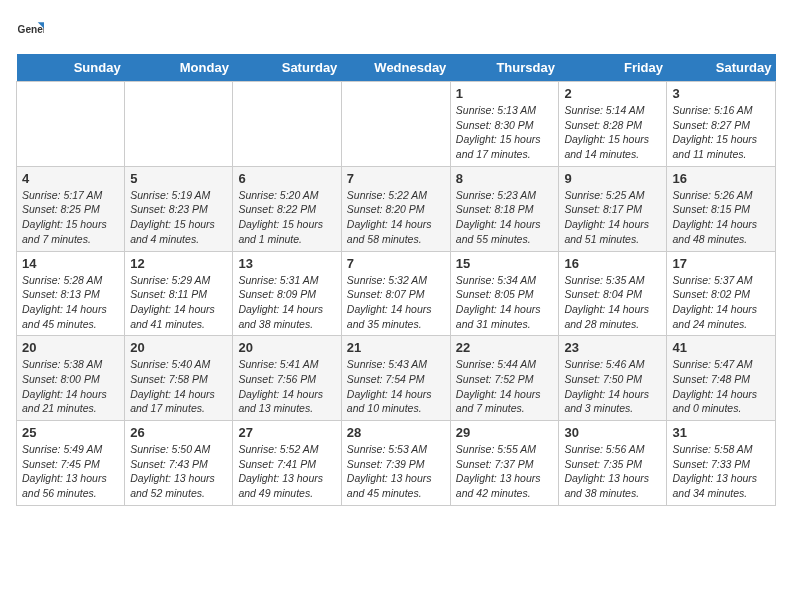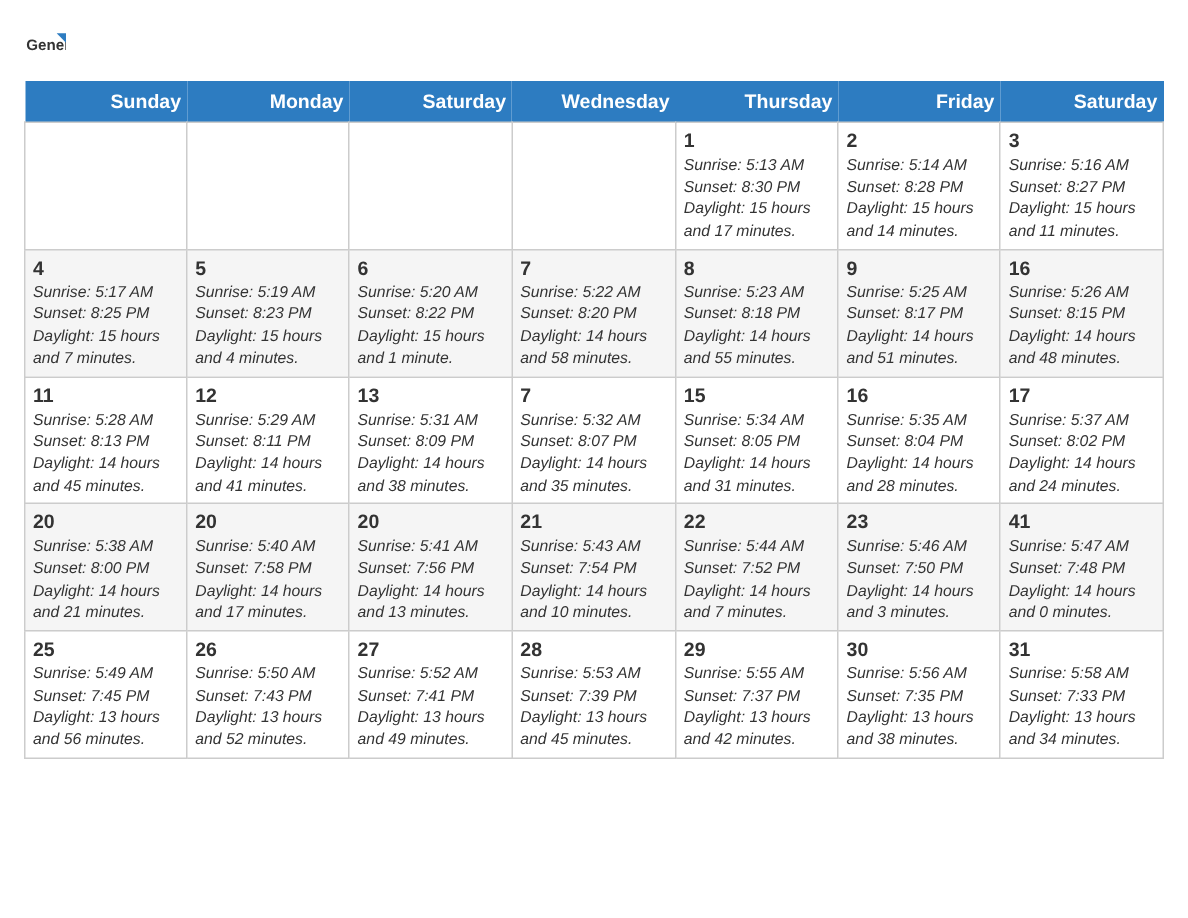--- a/index.html
+++ b/index.html
@@ -164,21 +164,21 @@
           <span class="day-num">9</span>
           <div class="day-info">Sunrise: 5:25 AM<br>Sunset: 8:17 PM<br>Daylight: 14 hours and 51 minutes.</div>
         </td>
         <td>
           <span class="day-num">16</span>
           <div class="day-info">Sunrise: 5:26 AM<br>Sunset: 8:15 PM<br>Daylight: 14 hours and 48 minutes.</div>
         </td>
       </tr>
       <tr>
         <td>
-          <span class="day-num">11</span>
+          <span class="day-num">14</span>
           <div class="day-info">Sunrise: 5:28 AM<br>Sunset: 8:13 PM<br>Daylight: 14 hours and 45 minutes.</div>
         </td>
         <td>
           <span class="day-num">12</span>
           <div class="day-info">Sunrise: 5:29 AM<br>Sunset: 8:11 PM<br>Daylight: 14 hours and 41 minutes.</div>
         </td>
         <td>
           <span class="day-num">13</span>
           <div class="day-info">Sunrise: 5:31 AM<br>Sunset: 8:09 PM<br>Daylight: 14 hours and 38 minutes.</div>
         </td>

